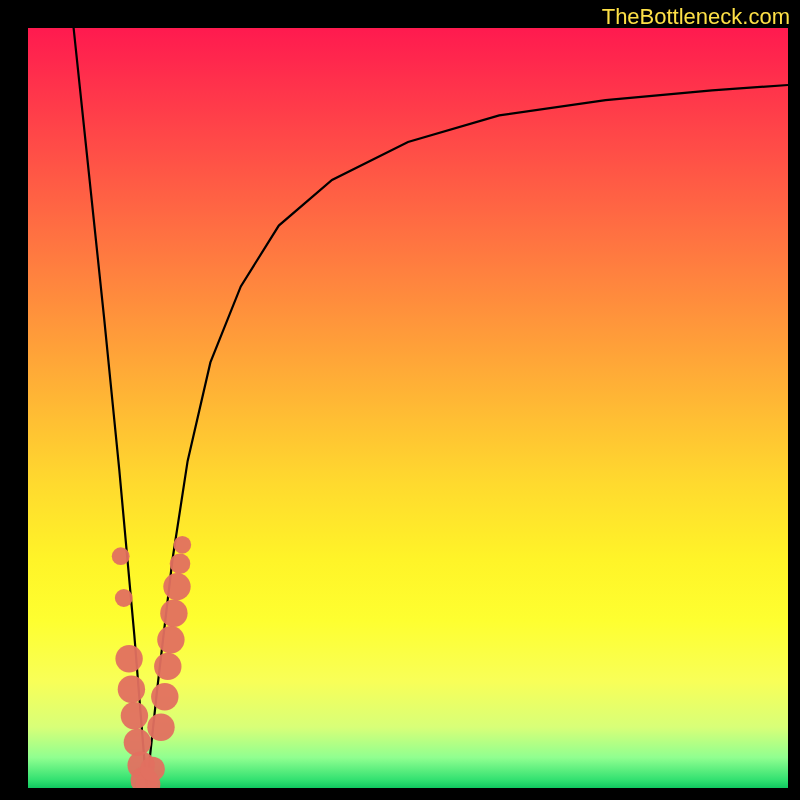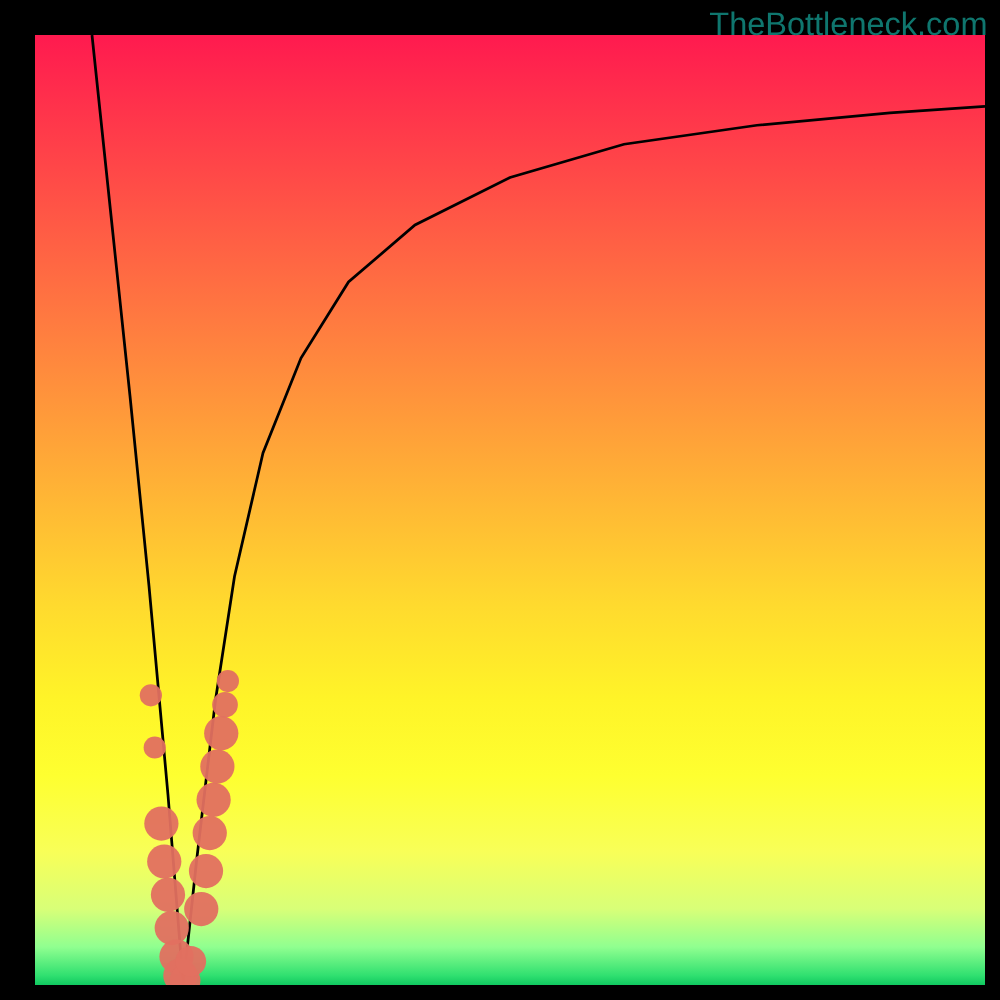--- a/index.html
+++ b/index.html
@@ -8,22 +8,22 @@
     height: 800px;
     background: #000;
     position: relative;
     font-family: Arial, sans-serif;
     overflow: hidden;
   }
   .watermark {
     position: absolute;
     top: 4px;
     right: 10px;
-    color: #0f766e;
-    font-size: 26px;
+    color: #fde047;
+    font-size: 22px;
     font-weight: 500;
     z-index: 10;
   }
   .plot-area {
     position: absolute;
     left: 28px;
     top: 28px;
     width: 760px;
     height: 760px;
   }

